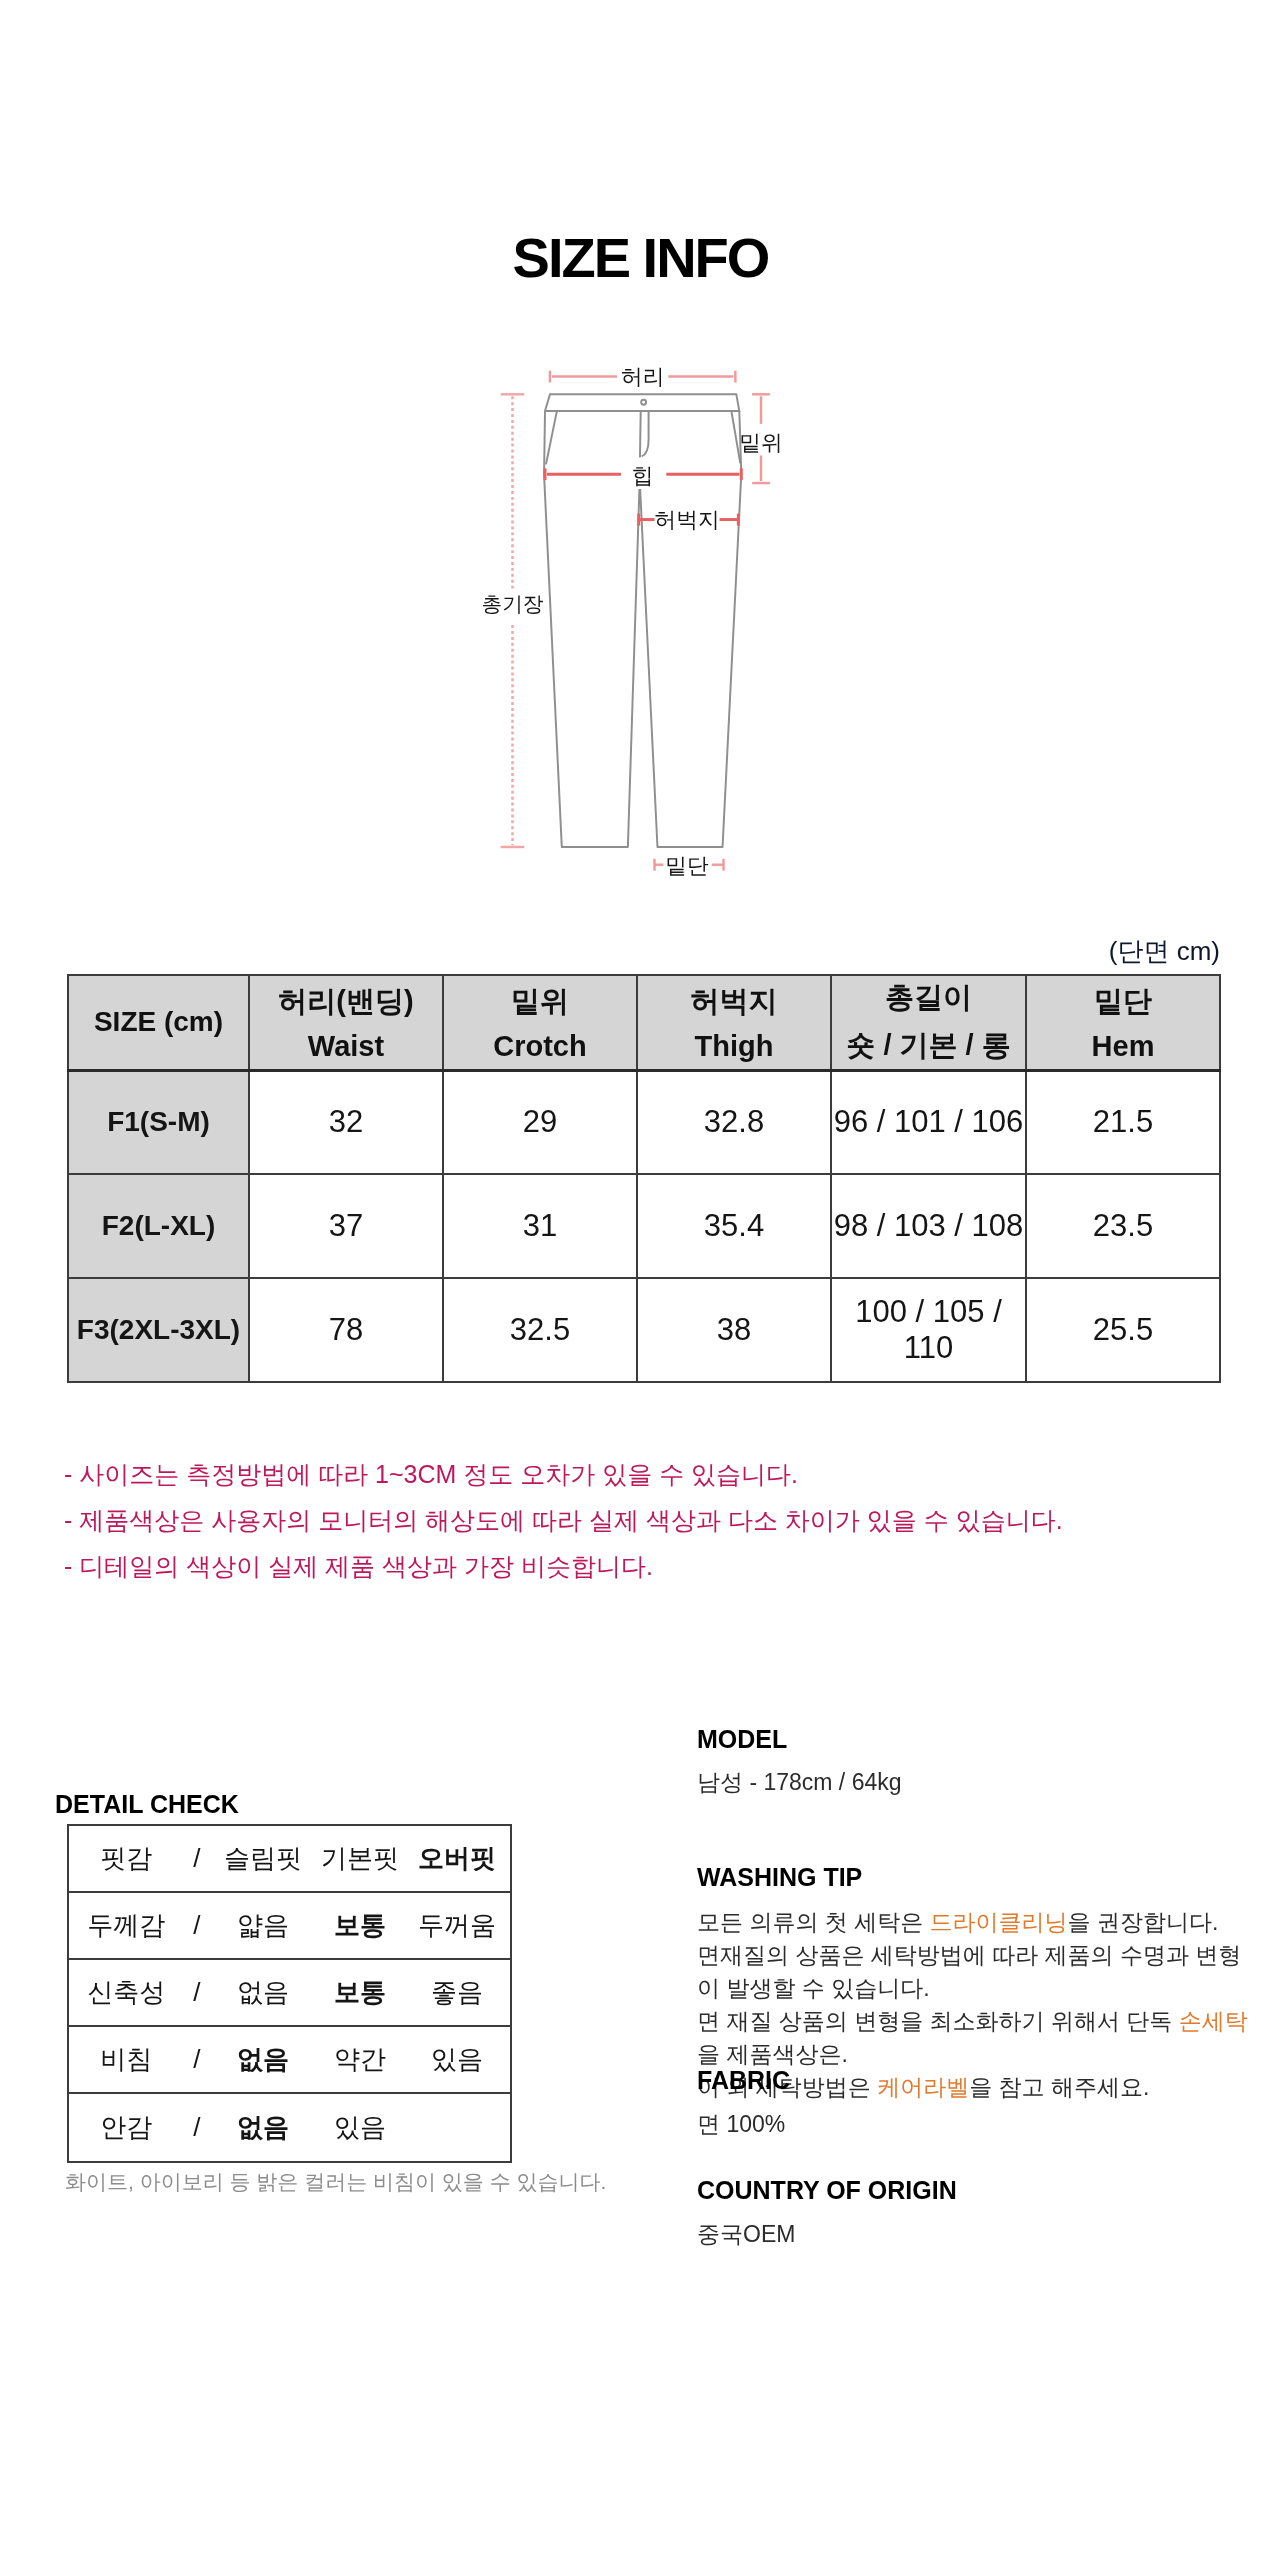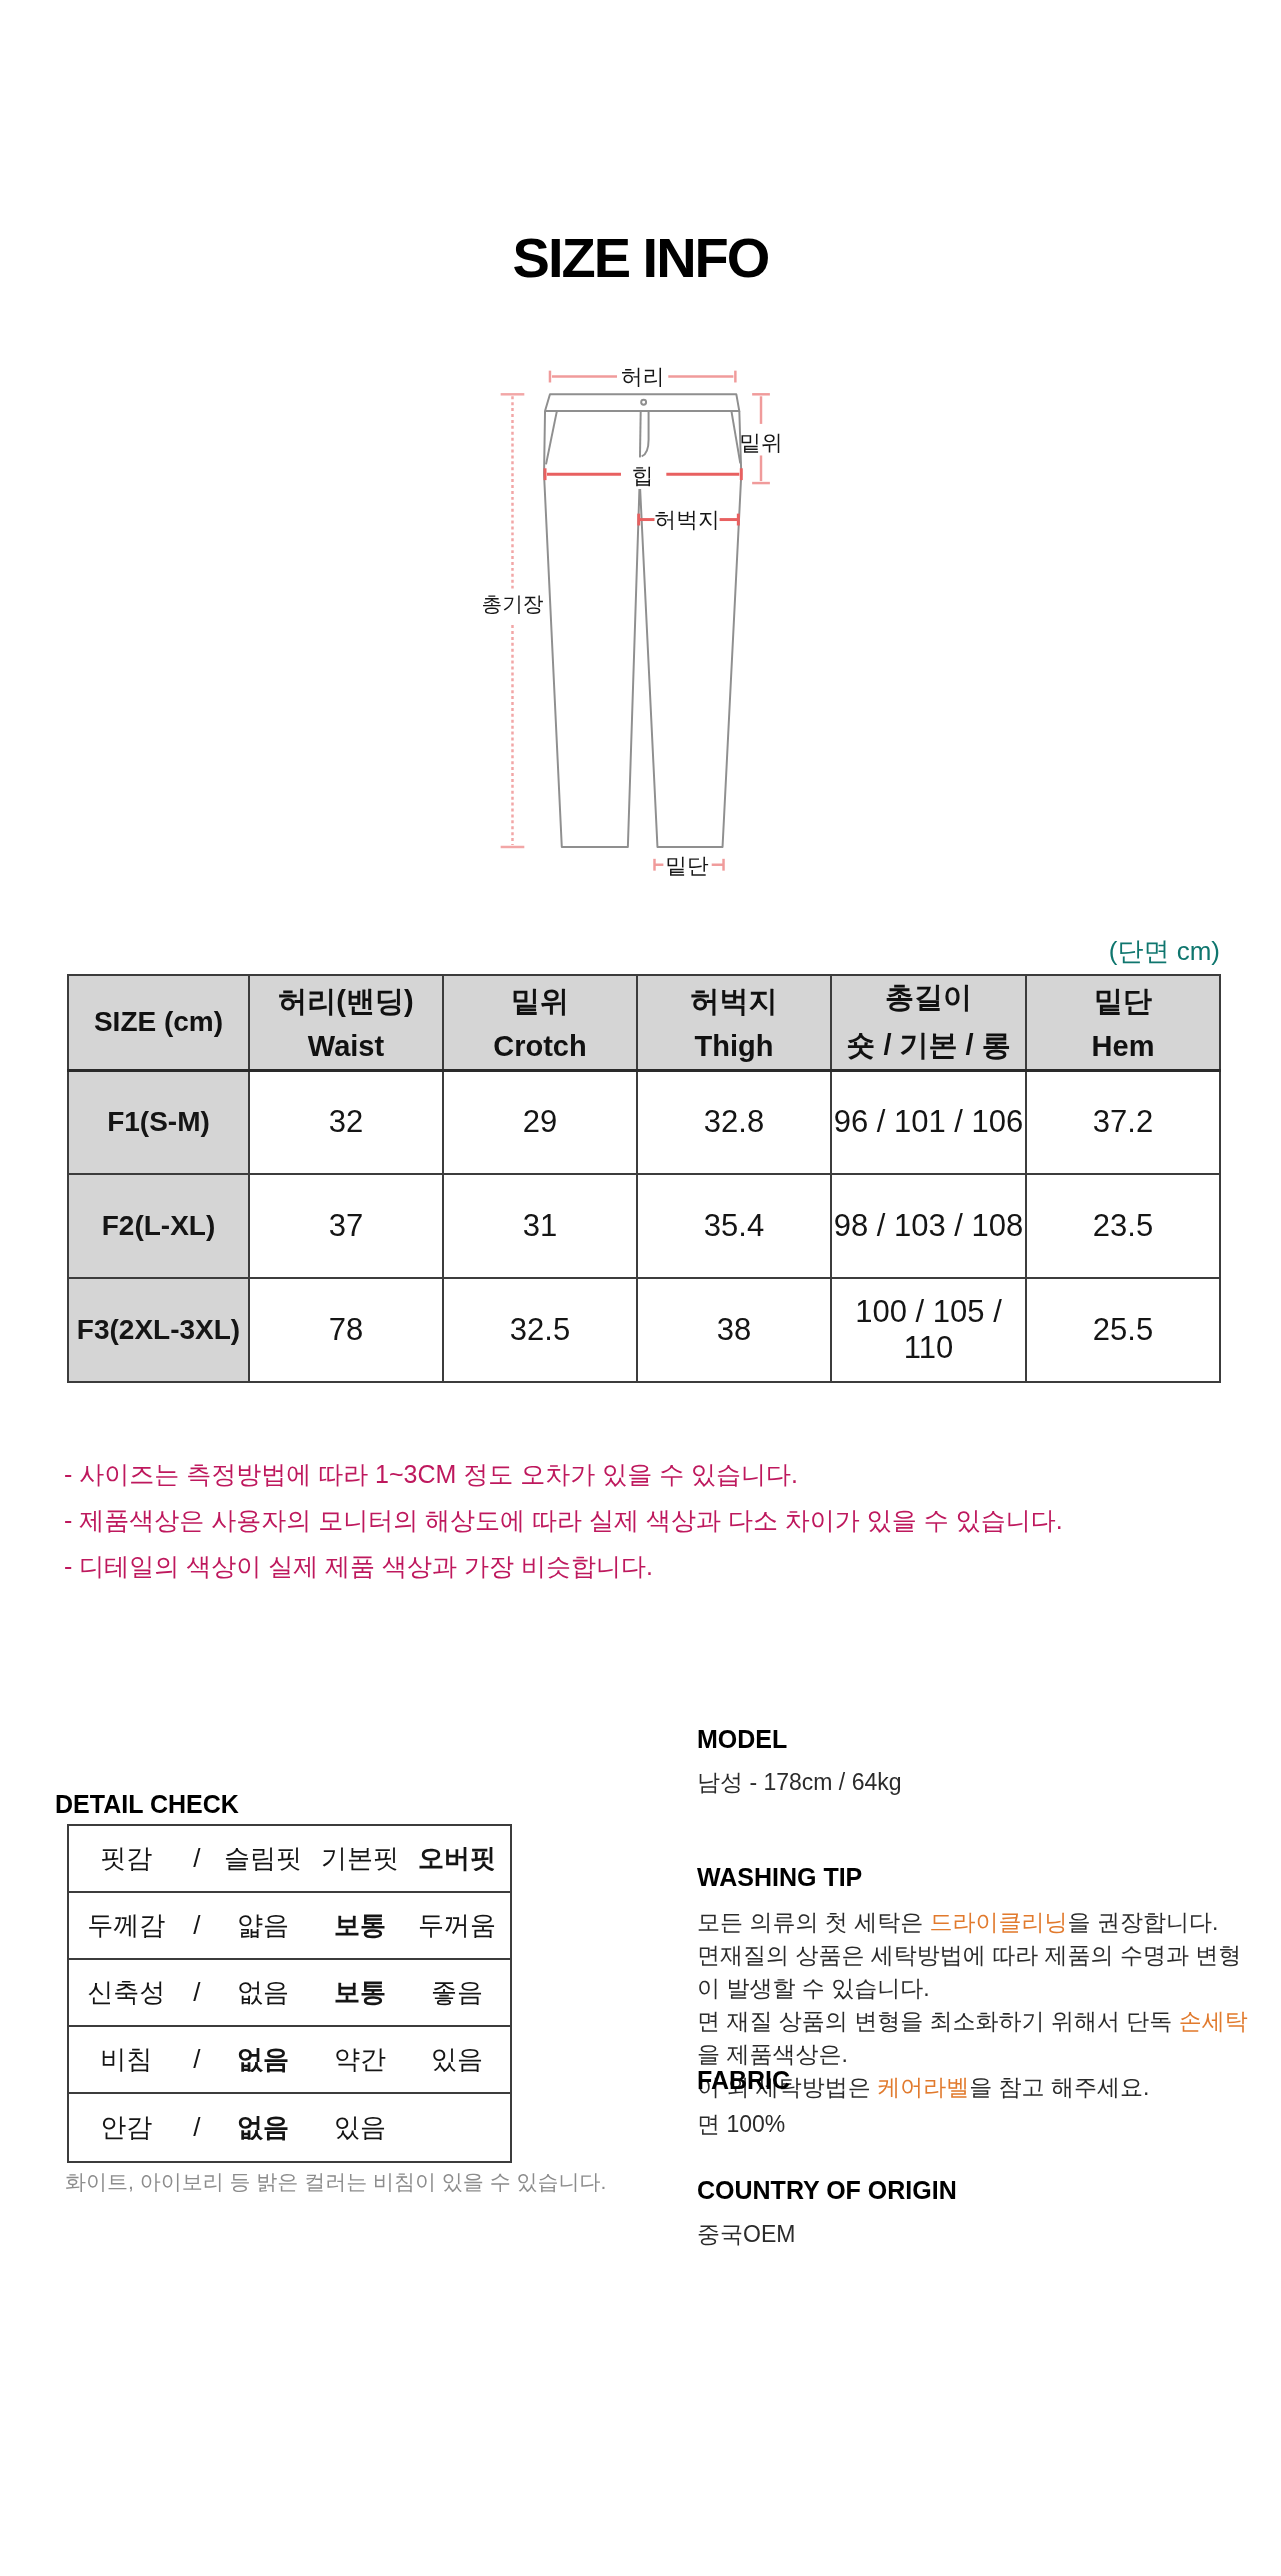--- a/index.html
+++ b/index.html
@@ -13,21 +13,21 @@
   .page-title {
     position:absolute; left:0; right:0; top:225px;
     text-align:center; font-size:56px; font-weight:bold;
     letter-spacing:-2px; color:#000;
   }
   
   .diagram { position:absolute; left:473px; top:345px; width:434px; height:572px; }
   .diagram text { font-family:"Liberation Sans", sans-serif; font-size:22px; fill:#161616; }
   .diagram text.small { font-size:21px; }
   
-  .unit-note { position:absolute; top:934px; right:61px; font-size:26px; color:#0f766e; }
+  .unit-note { position:absolute; top:934px; right:61px; font-size:26px; color:#0f172a; }
   
   table.size-table {
     position:absolute; left:67px; top:974px; width:1153px;
     border-collapse:collapse; table-layout:fixed; text-align:center;
   }
   table.size-table th, table.size-table td {
     border:2px solid #3c3c3c; background:#ffffff; vertical-align:middle;
   }
   table.size-table thead th {
     background:#d5d5d5; height:95px; font-weight:bold; font-size:29px;
@@ -180,21 +180,21 @@
           </th>
         </tr>
       </thead>
     <tbody>
         <tr>
           <td class="sizecol">F1(S-M)</td>
           <td>32</td>
           <td>29</td>
           <td>32.8</td>
           <td>96 / 101 / 106</td>
-          <td>37.2</td>
+          <td>21.5</td>
         </tr>
         <tr>
           <td class="sizecol">F2(L-XL)</td>
           <td>37</td>
           <td>31</td>
           <td>35.4</td>
           <td>98 / 103 / 108</td>
           <td>23.5</td>
         </tr>
         <tr>

